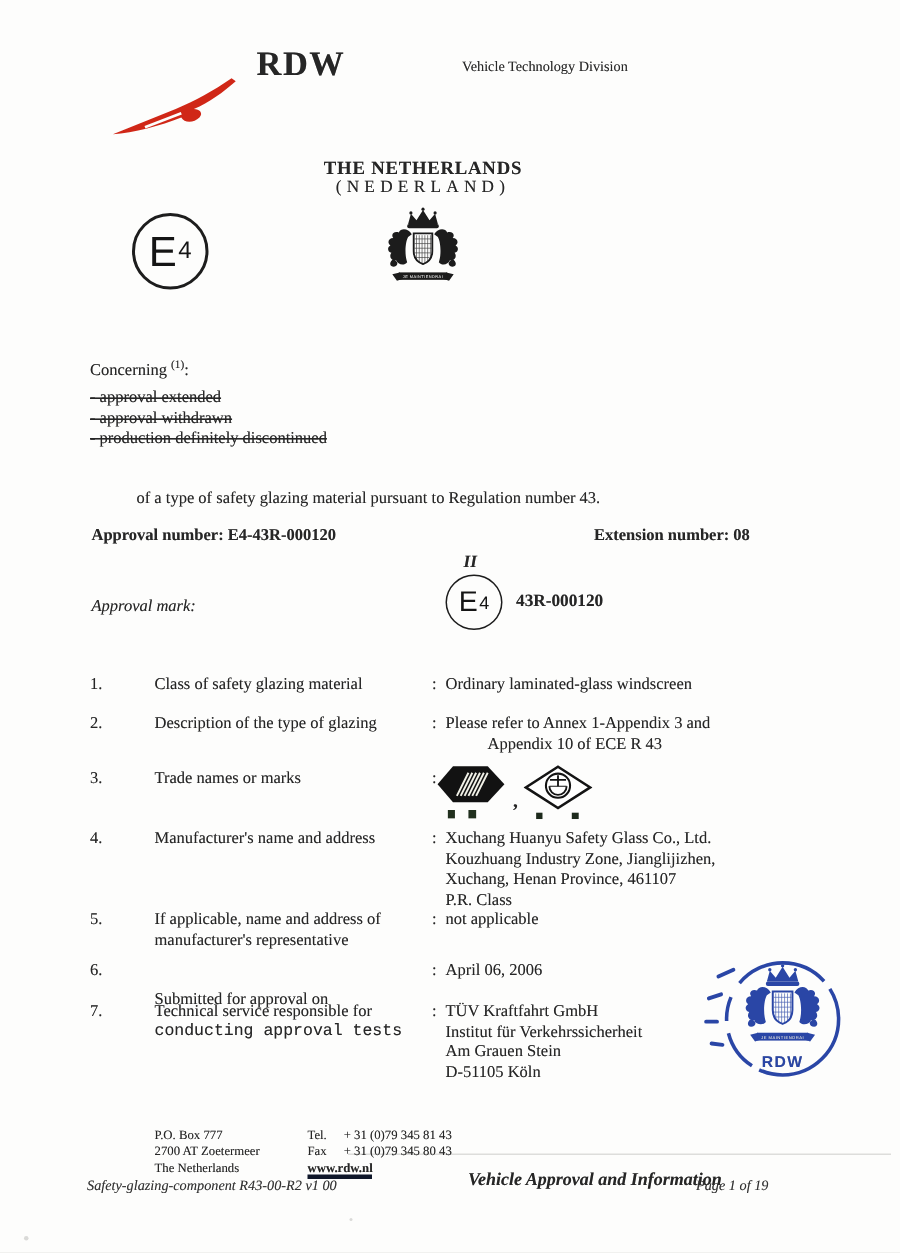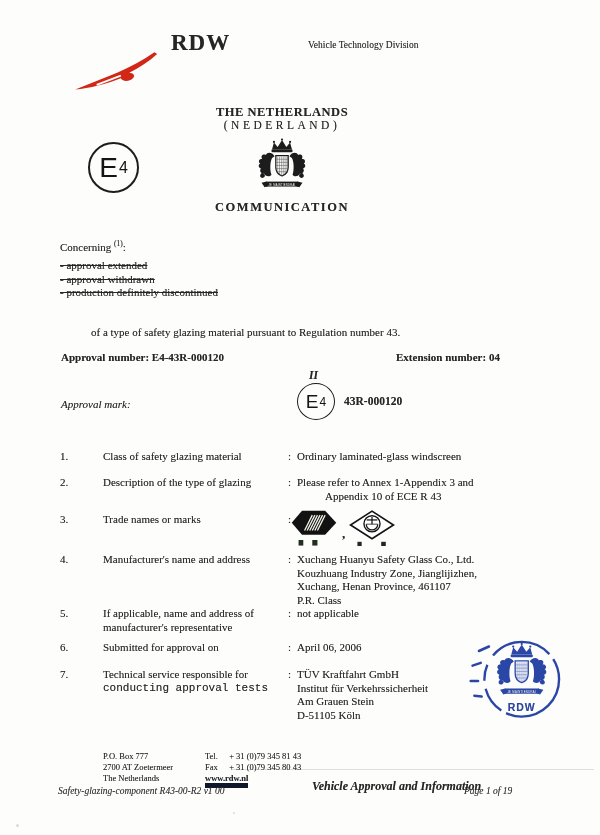--- a/index.html
+++ b/index.html
@@ -23,21 +23,21 @@
     font-family:"Liberation Sans", sans-serif;color:#151515;
     background:transparent;text-shadow:none;
   }
   .circle-mark .E{font-size:28px;font-weight:500;line-height:1;}
   .circle-mark .D{font-size:16px;font-weight:400;line-height:1;margin-left:1px;}
   .circle-mark.small{border-width:1.8px;}
   .circle-mark.small .E{font-size:19px;}
   .circle-mark.small .D{font-size:12px;}
   .ink-arms{color:#1c1c1c;}
   .stamp-svg{color:#2a46a6;}
-  .website{border-bottom:5px solid #0f172a;padding-bottom:0px;}
+  .website{border-bottom:3px solid #0f172a;padding-bottom:0px;}
   .hairline{background:rgba(110,110,104,.22);height:1.2px;}
   .speck{background:rgba(60,60,58,.18);border-radius:50%;}
   .val-line{white-space:nowrap;}
 </style>
 </head>
 <body>
 
 <svg width="0" height="0" style="position:absolute" aria-hidden="true">
   <defs>
     <g id="arms">
@@ -78,42 +78,41 @@
   <div class="abs" style="left:171px;top:30px;font-size:23px;font-weight:600;letter-spacing:1px;">RDW</div>
   <div class="abs" style="left:308px;top:40px;font-size:9.5px;color:#2a2a2a;">Vehicle Technology Division</div>
 
   <div class="abs b center" style="left:132px;top:105px;width:300px;font-size:12.5px;letter-spacing:.5px;">THE NETHERLANDS</div>
   <div class="abs center" style="left:132px;top:119px;width:300px;font-size:11.5px;letter-spacing:3.5px;">(NEDERLAND)</div>
 
   <svg class="abs ink-arms" style="left:251px;top:137px;" width="62" height="52" viewBox="0 0 100 82">
     <use href="#arms"></use>
   </svg>
 
-  <div class="abs b center" style="left:132px;top:200px;width:300px;font-size:12.5px;letter-spacing:1.5px;">COMMUNICATION</div>
 
   <div class="abs circle-mark" style="left:88px;top:142px;width:47px;height:47px;">
     <span class="E">E</span>
     <span class="D">4</span>
   </div>
 
   <div class="abs t11" style="left:60px;top:241px;">
     <span>Concerning</span>
     <sup class="fn">(1)</sup><span>:</span>
   </div>
 
   <div class="abs" style="left:60px;top:259px;">
     <div class="opt struck">- approval extended</div>
     <div class="opt struck">- approval withdrawn</div>
     <div class="opt struck">- production definitely discontinued</div>
   </div>
 
   <div class="abs t11" style="left:60px;top:326px;margin-left:31px;">of a type of safety glazing material pursuant to Regulation number 43.</div>
 
   <div class="abs t11 b" style="left:61px;top:351px;">Approval number: E4-43R-000120</div>
-  <div class="abs t11 b" style="left:396px;top:351px;">Extension number: 04</div>
+  <div class="abs t11 b" style="left:396px;top:351px;">Extension number: 08</div>
 
   <div class="abs t11 i" style="left:61px;top:398px;">Approval mark:</div>
   <div class="abs b i" style="left:309px;top:369px;font-size:11.5px;">II</div>
   <div class="abs circle-mark small" style="left:297px;top:383px;width:36px;height:35px;">
     <span class="E">E</span>
     <span class="D">4</span>
   </div>
   <div class="abs b" style="left:344px;top:395px;font-size:11.5px;">43R-000120</div>
 
   <div class="abs t11" style="left:0;top:450px;width:600px;">
@@ -177,21 +176,21 @@
   <div class="abs t11" style="left:0;top:607px;width:600px;">
     <span class="abs" style="left:60px;">5.</span>
     <span class="abs" style="left:103px;top:0;">If applicable, name and address of</span>
     <span class="abs" style="left:103px;top:13.5px;">manufacturer's representative</span>
     <span class="abs" style="left:288px;">:</span>
     <span class="abs val-line" style="left:297px;">not applicable</span>
   </div>
 
   <div class="abs t11" style="left:0;top:641px;width:600px;">
     <span class="abs" style="left:60px;">6.</span>
-    <span class="abs" style="left:103px;">Submitted for approval on</span>
+    <span class="abs" style="left:103px;margin-top:19px;">Submitted for approval on</span>
     <span class="abs" style="left:288px;">:</span>
     <span class="abs val-line" style="left:297px;">April 06, 2006</span>
   </div>
 
   <div class="abs t11" style="left:0;top:668px;width:600px;">
     <span class="abs" style="left:60px;">7.</span>
     <span class="abs" style="left:103px;top:0;">Technical service responsible for</span>
     <span class="abs" style="left:103px;top:13.5px;font-family:Liberation Mono, monospace;">conducting approval tests</span>
     <span class="abs" style="left:288px;">:</span>
     <span class="abs val-line" style="left:297px;top:0;">TÜV Kraftfahrt GmbH</span>

